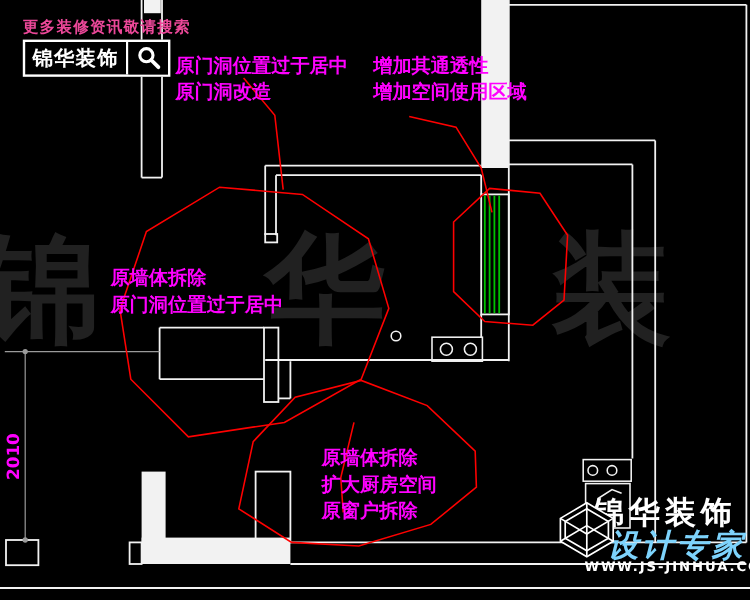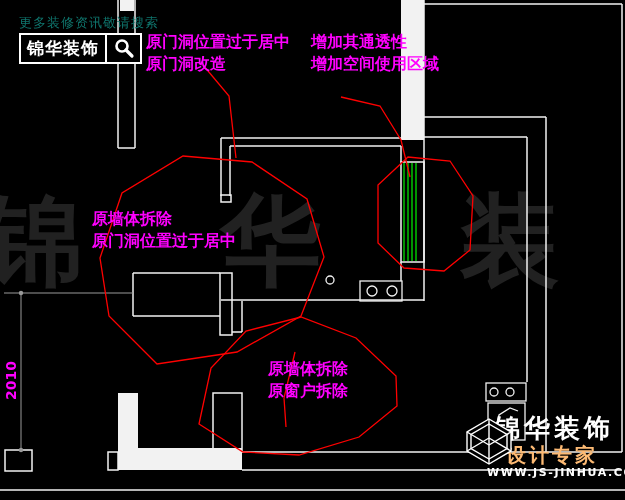--- a/index.html
+++ b/index.html
@@ -11,49 +11,49 @@
   #watermark{
     position:absolute;left:-18px;top:190px;width:680px;z-index:1;
     font-family:"DejaVu Serif",serif;font-weight:bold;font-size:100px;line-height:100px;
     color:#212121;white-space:nowrap;letter-spacing:52px;user-select:none;
   }
   #plan-svg{position:absolute;left:0;top:0;z-index:2;}
   .overlay{position:absolute;z-index:3;}
   #cube-svg{position:absolute;left:460px;top:410px;z-index:4;}
   
   .tagline{
-    left:19px;top:14px;color:#0f766e;font-size:13px;font-weight:normal;letter-spacing:1px;
+    left:19px;top:14px;color:#ec4899;font-size:13px;font-weight:bold;letter-spacing:1px;
   }
   .search-box{
     left:19px;top:33px;width:119px;height:27px;border:2px solid #fff;background:#000;
     display:flex;align-items:stretch;
   }
   .search-brand{
     flex:1;display:flex;align-items:center;justify-content:center;
     color:#fff;font-size:17px;font-weight:bold;font-family:"DejaVu Serif",serif;
     letter-spacing:1px;white-space:nowrap;
   }
   .search-divider{width:2px;background:#fff;}
   .search-icon-cell{width:33px;display:flex;align-items:center;justify-content:center;background:#000;}
   
   .anno{
-    color:#FF00FF;font-size:16px;line-height:22px;font-weight:bold;white-space:nowrap;
+    color:#FF00FF;font-size:16px;line-height:22px;font-weight:bold;white-space:nowrap;margin-top:13px;
   }
   .anno-door{left:146px;top:31px;}
   .anno-bathroom{left:311px;top:31px;}
   .anno-wall{left:92px;top:208px;}
   .anno-kitchen{left:268px;top:358px;}
   
   .footer-brand{
     left:494px;top:415px;color:#fff;font-size:26px;line-height:27px;font-weight:bold;
     font-family:"DejaVu Serif",serif;letter-spacing:4px;white-space:nowrap;
   }
   .footer-sub{
-    left:506px;top:442px;color:#fdba74;font-size:20px;line-height:26px;font-weight:bold;
-    font-family:"DejaVu Serif",serif;letter-spacing:3px;white-space:nowrap;
+    left:506px;top:442px;color:#7dd3fc;font-size:26px;line-height:26px;font-weight:bold;
+    font-family:"DejaVu Serif",serif;letter-spacing:3px;white-space:nowrap;font-style:italic;
   }
   .footer-url{
     left:487px;top:466px;color:#fff;font-size:11px;font-weight:bold;letter-spacing:1.6px;white-space:nowrap;
   }
 </style>
 </head>
 <body>
 
 <div id="stage">
 
@@ -170,20 +170,21 @@
     <div>增加空间使用区域</div>
   </div>
 
   <div class="overlay anno anno-wall">
     <div>原墙体拆除</div>
     <div>原门洞位置过于居中</div>
   </div>
 
   <div class="overlay anno anno-kitchen">
     <div>原墙体拆除</div>
+    <div>扩大厨房空间</div>
     <div>原窗户拆除</div>
   </div>
 
   <div class="overlay footer-brand">锦华装饰</div>
   <div class="overlay footer-sub">设计专家</div>
   <div class="overlay footer-url">WWW.JS-JINHUA.COM</div>
 
   <svg id="cube-svg" width="60" height="62" viewBox="0 0 60 62">
     <g stroke="#fff" stroke-width="1.4" fill="#000">
       <polygon points="29,9 51,22 51,41 29,54 7,41 7,22"></polygon>

